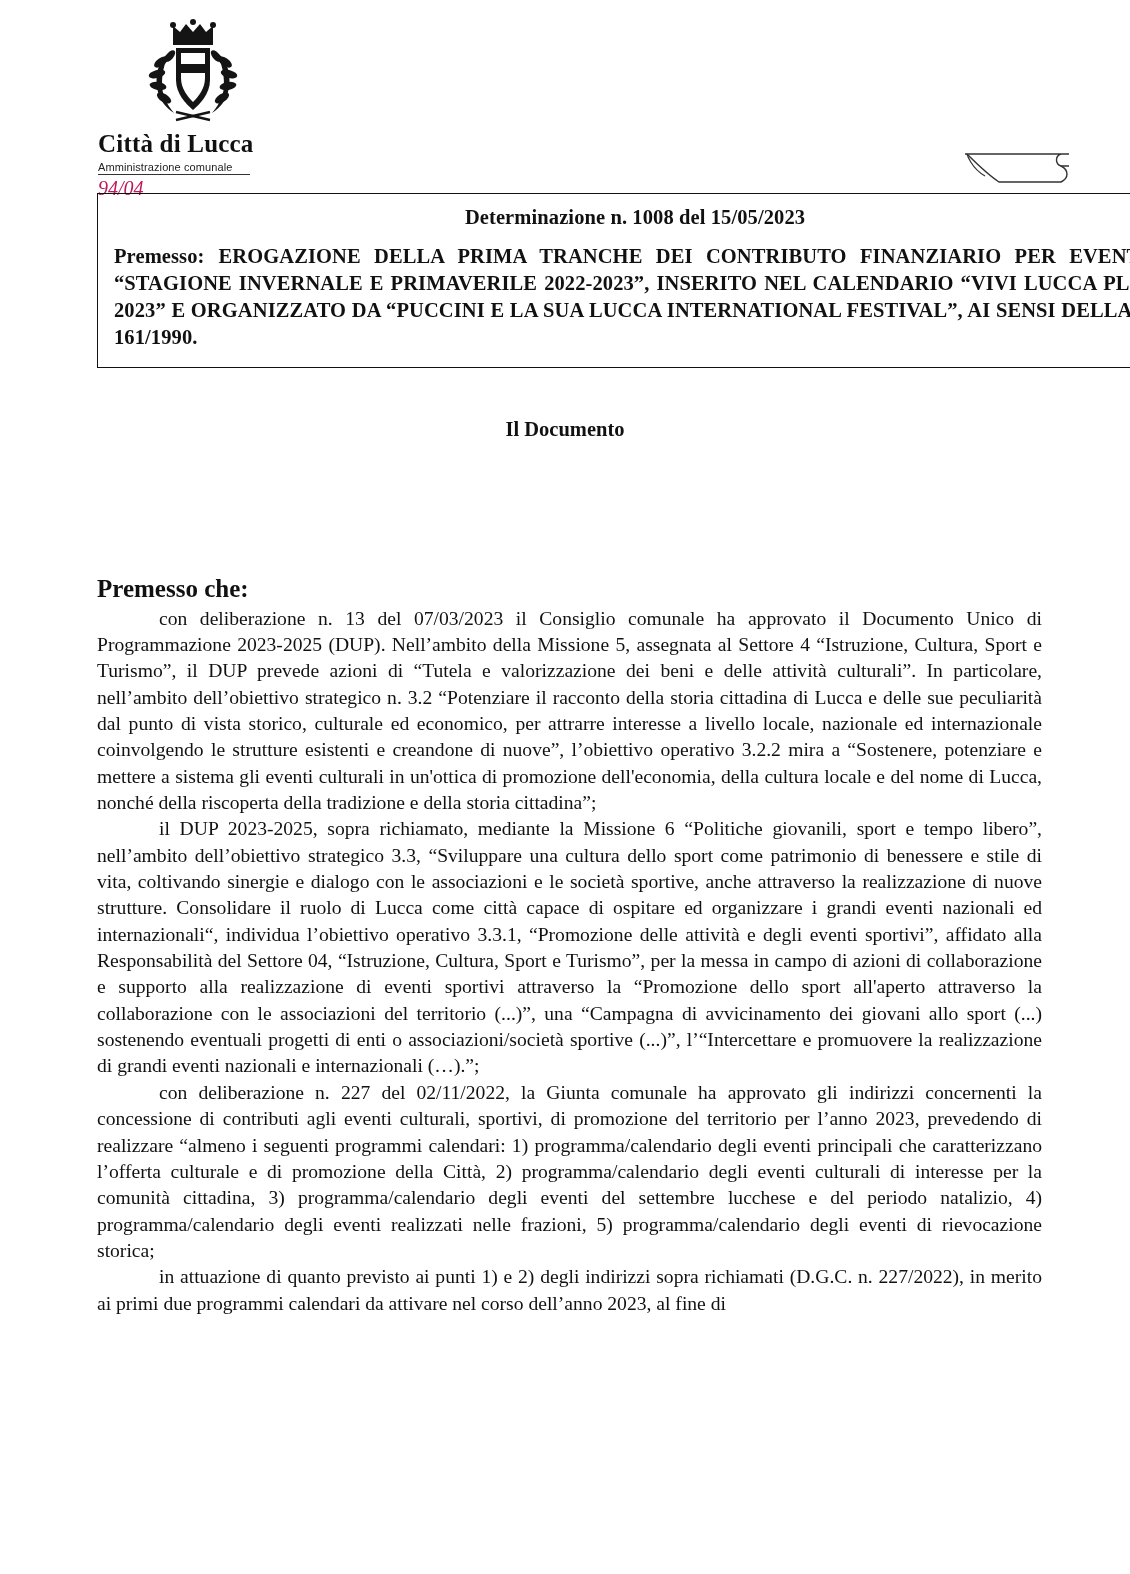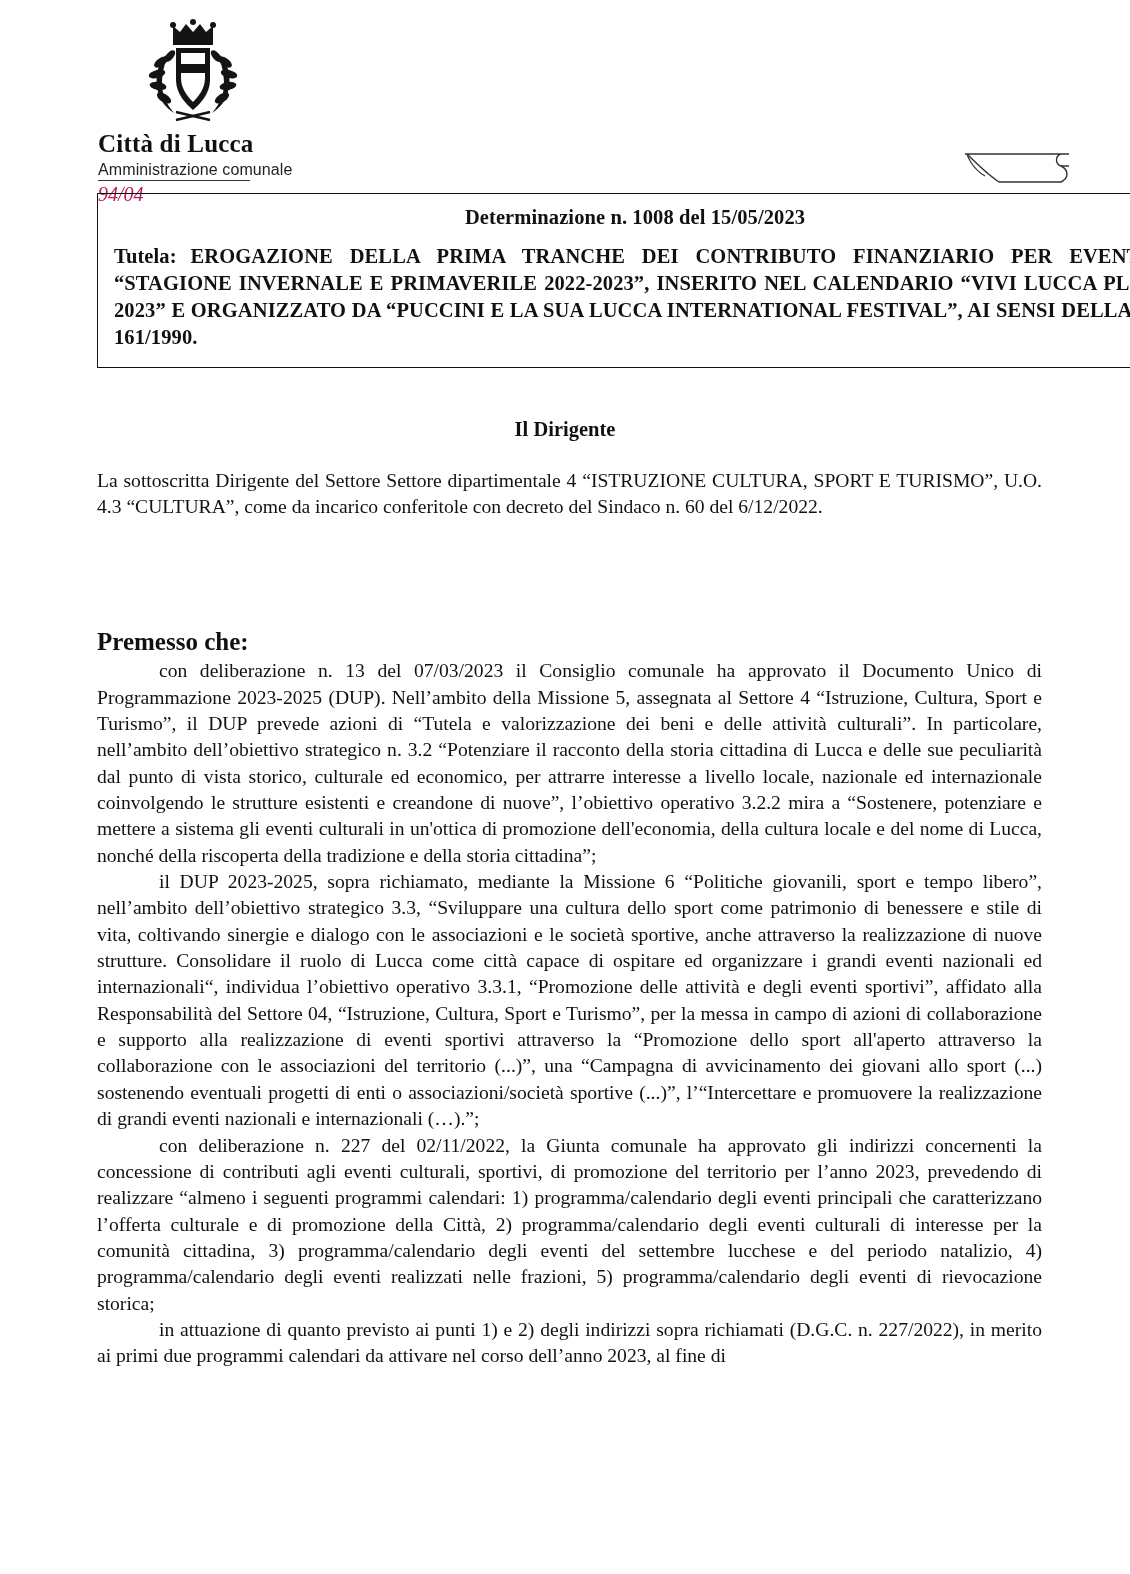--- a/index.html
+++ b/index.html
@@ -43,21 +43,21 @@
   .city-name {
     font-family: "Liberation Serif", serif;
     font-size: 25px;
     font-weight: 700;
     letter-spacing: 0.2px;
     margin-top: 2px;
     color: #111;
   }
   .admin-line {
     font-family: "Liberation Sans", sans-serif;
-    font-size: 16px;
+    font-size: 11px;
     color: #222;
     margin-top: 3px;
     letter-spacing: 0.1px;
   }
   .hr-thin {
     width: 152px;
     height: 1px;
     background: #333;
     margin-top: 1px;
   }
@@ -191,28 +191,27 @@
     <svg width="110" height="42" viewBox="0 0 110 42" xmlns="http://www.w3.org/2000/svg">
       <path d="M0 2 L104 2 L96 2 C90 4 90 12 96 14 L104 14" fill="none" stroke="#333" stroke-width="1.4"></path>
       <path d="M0 2 L0 2 M2 2 C10 10 22 22 34 30 L96 30 C104 26 104 18 96 14" fill="none" stroke="#333" stroke-width="1.4"></path>
       <path d="M2 2 C2 2 6 16 20 24" fill="none" stroke="#333" stroke-width="1.2"></path>
     </svg>
   </div>
 
   <div class="title-box">
     <div class="determ">Determinazione n. 1008 del 15/05/2023</div>
     <div class="oggetto">
-      <span class="label">Tutela:</span><span>EROGAZIONE DELLA PRIMA TRANCHE DEI CONTRIBUTO FINANZIARIO PER EVENTO “STAGIONE INVERNALE E PRIMAVERILE 2022-2023”, INSERITO NEL CALENDARIO “VIVI LUCCA PLUS 2023” E ORGANIZZATO DA “PUCCINI E LA SUA LUCCA INTERNATIONAL FESTIVAL”, AI SENSI DELLA L. 161/1990.</span>
+      <span class="label">Premesso:</span><span>EROGAZIONE DELLA PRIMA TRANCHE DEI CONTRIBUTO FINANZIARIO PER EVENTO “STAGIONE INVERNALE E PRIMAVERILE 2022-2023”, INSERITO NEL CALENDARIO “VIVI LUCCA PLUS 2023” E ORGANIZZATO DA “PUCCINI E LA SUA LUCCA INTERNATIONAL FESTIVAL”, AI SENSI DELLA L. 161/1990.</span>
     </div>
   </div>
 
-  <div class="dirigente">Il Dirigente</div>
+  <div class="dirigente">Il Documento</div>
 
   <div class="body-text">
-    <p>La sottoscritta Dirigente del Settore Settore dipartimentale 4 “ISTRUZIONE CULTURA, SPORT E TURISMO”, U.O. 4.3 “CULTURA”, come da incarico conferitole con decreto del Sindaco n.  60 del 6/12/2022.</p>
     <div class="gap-lg"></div>
     <p class="premesso">Premesso che:</p>
     <p class="para-indent">con deliberazione n. 13 del 07/03/2023 il Consiglio comunale ha approvato il Documento Unico di Programmazione 2023-2025 (DUP). Nell’ambito della Missione 5, assegnata al Settore 4 “Istruzione, Cultura, Sport e Turismo”, il DUP prevede azioni di “Tutela e valorizzazione dei beni e delle attività culturali”. In particolare, nell’ambito dell’obiettivo strategico n. 3.2 “Potenziare il racconto della storia cittadina di Lucca e delle sue peculiarità dal punto di vista storico, culturale ed economico, per attrarre interesse a livello locale, nazionale ed internazionale coinvolgendo le strutture esistenti e creandone di nuove”, l’obiettivo operativo 3.2.2 mira a  “Sostenere, potenziare e mettere a sistema gli eventi culturali in un'ottica di promozione dell'economia, della cultura locale e del nome di Lucca, nonché della riscoperta della tradizione e della storia cittadina”;</p>
     <p class="para-indent">il DUP 2023-2025, sopra richiamato, mediante la Missione 6 “Politiche giovanili, sport e tempo libero”, nell’ambito dell’obiettivo strategico 3.3, “Sviluppare una cultura dello sport come patrimonio di benessere e stile di vita, coltivando sinergie e dialogo con le associazioni e le società sportive, anche attraverso la realizzazione di nuove strutture. Consolidare il ruolo di Lucca come città capace di ospitare ed organizzare i grandi eventi nazionali ed internazionali“, individua l’obiettivo operativo 3.3.1, “Promozione delle attività e degli eventi sportivi”, affidato alla Responsabilità del Settore 04, “Istruzione, Cultura, Sport e Turismo”, per la messa in campo di azioni di collaborazione e supporto alla realizzazione di eventi sportivi attraverso la “Promozione dello sport all'aperto attraverso la collaborazione con le associazioni del territorio (...)”, una “Campagna di avvicinamento dei giovani allo sport (...) sostenendo eventuali progetti di enti o associazioni/società sportive (...)”, l’“Intercettare e promuovere la realizzazione di grandi eventi nazionali e internazionali (…).”;</p>
     <p class="para-indent">con deliberazione n. 227 del 02/11/2022, la Giunta comunale ha approvato gli indirizzi concernenti la concessione di contributi agli eventi culturali, sportivi, di promozione del territorio per l’anno 2023, prevedendo di realizzare “almeno i seguenti programmi calendari: 1) programma/calendario degli eventi principali che caratterizzano l’offerta culturale e di promozione della Città, 2) programma/calendario degli eventi culturali di interesse per la comunità cittadina, 3) programma/calendario degli eventi del settembre lucchese e del periodo natalizio, 4) programma/calendario degli eventi realizzati nelle frazioni, 5) programma/calendario degli eventi di rievocazione storica;</p>
     <p class="para-indent">in attuazione di quanto previsto ai punti 1) e 2) degli indirizzi sopra richiamati (D.G.C. n. 227/2022), in merito ai primi due programmi calendari da attivare nel corso dell’anno 2023, al fine di</p>
   </div>
 
 </div>
 

